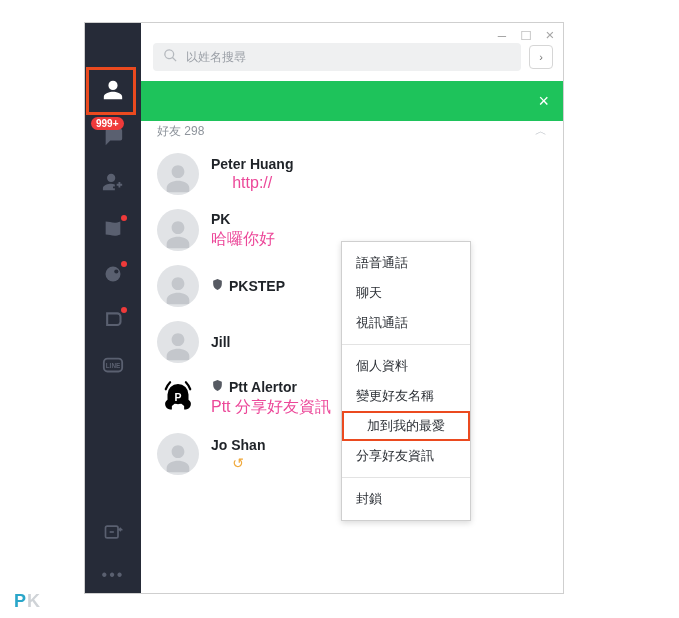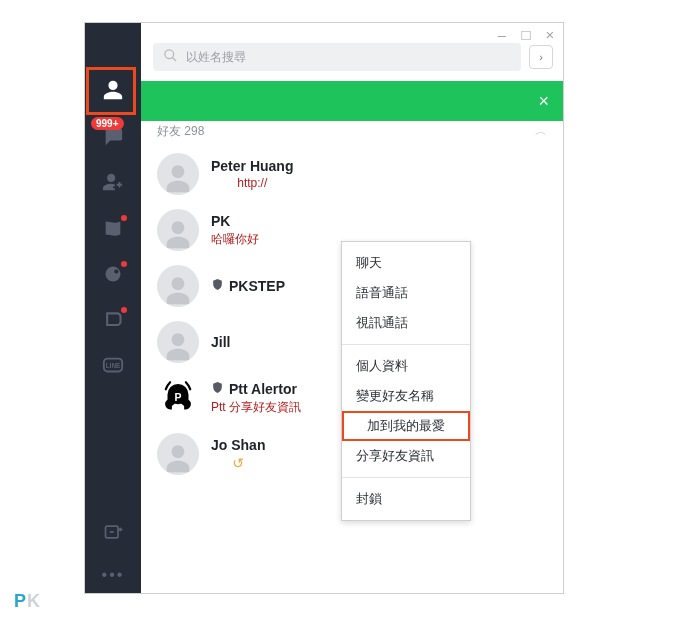--- a/index.html
+++ b/index.html
@@ -173,21 +173,21 @@
   }
   .f-name {
     display: flex;
     align-items: center;
     gap: 5px;
     font-size: 14px;
     color: #1f2328;
     font-weight: 600;
   }
   .shield svg { fill: #565a62; }
-  .f-sub { font-size: 12px; color: #b91c1c; }
+  .f-sub { font-size: 16px; color: #ec4899; }
   .ptt-avatar {
     width: 42px; height: 42px;
     display:flex;align-items:center;justify-content:center;
   }
   
   .ctx {
     position: absolute;
     left: 200px;
     top: 218px;
     width: 130px;
@@ -430,22 +430,22 @@
               <span>Jo Shan</span>
             </div>
           <div class="f-sub" style="color:#f0a93c;font-size:14px">↺</div>
         </div>
       </div>
 
     </div>
 
     <div class="ctx">
       <div class="grp">
+        <div class="mi">語音通話</div>
         <div class="mi">聊天</div>
-        <div class="mi">語音通話</div>
         <div class="mi">視訊通話</div>
       </div>
       <div class="sep"></div>
       <div class="grp">
         <div class="mi">個人資料</div>
         <div class="mi">變更好友名稱</div>
         <div class="mi hl">加到我的最愛</div>
         <div class="mi">分享好友資訊</div>
       </div>
       <div class="sep"></div>

